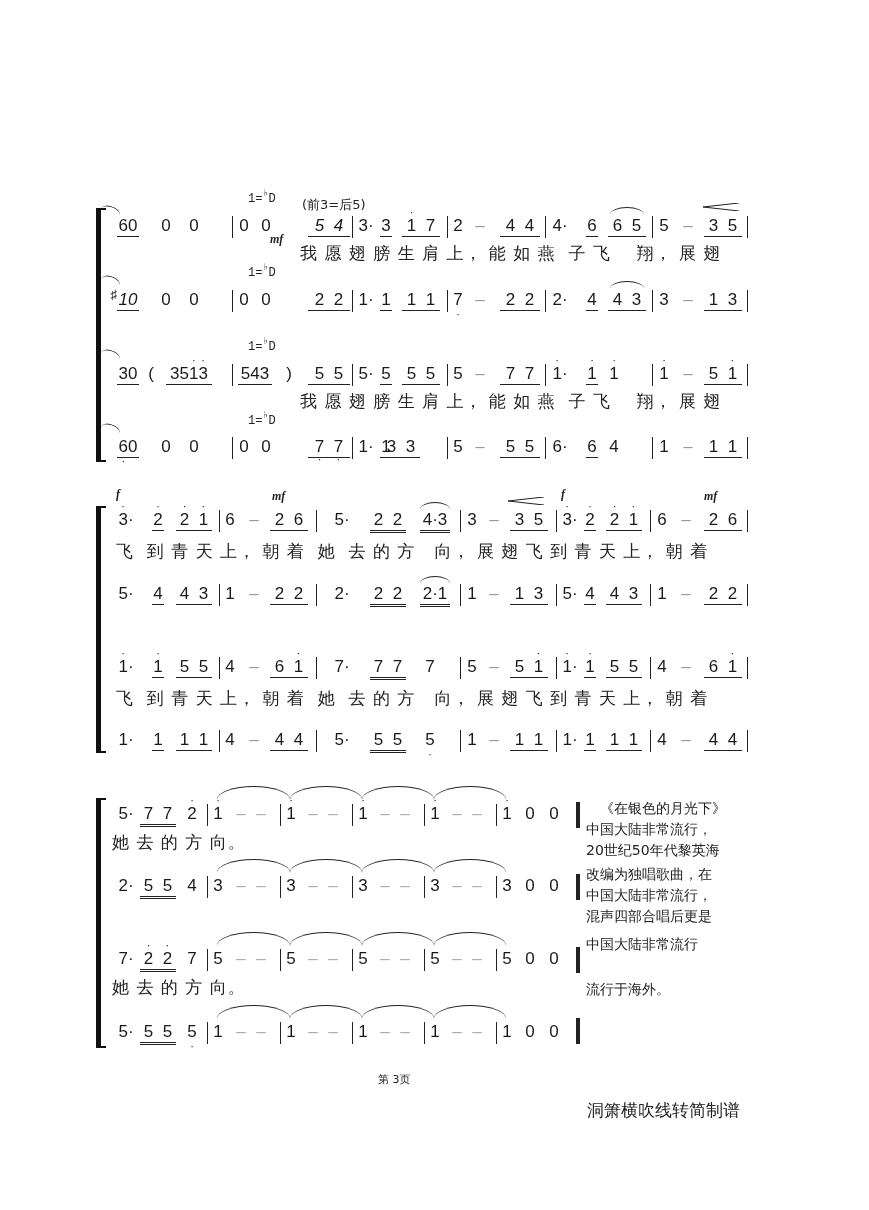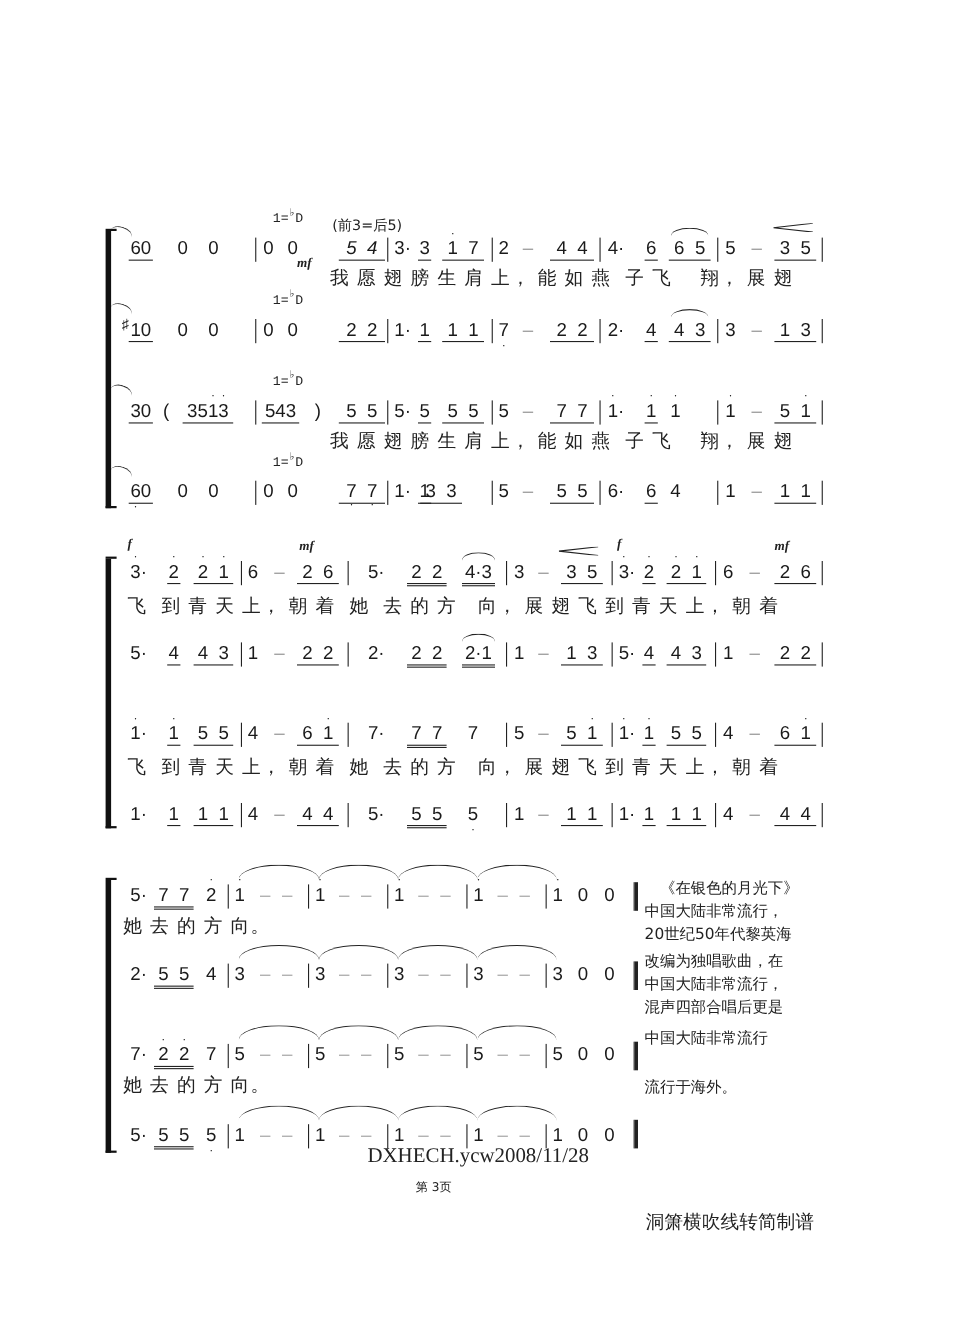--- a/index.html
+++ b/index.html
@@ -84,21 +84,21 @@
       <span class="tok u1" style="left:704px;width:38px;"><span>3</span>&nbsp;&nbsp;<span>5</span></span>
       <span class="bar" style="left:747px;"></span>
     </div>
     <div class="slur" style="left:610px;top:207px;width:34px;"></div>
     <div class="lyr" style="left:300px;top:243px;">
       <span>我</span> <span>愿</span> <span>翅</span> <span>膀</span> <span>生</span> <span>肩</span> <span>上，</span>&nbsp;<span>能</span> <span>如</span> <span>燕</span>&nbsp;&nbsp;<span>子</span> <span>飞</span>&nbsp;&nbsp;&nbsp;&nbsp;<span>翔，</span>&nbsp;<span>展</span> <span>翅</span>
     </div>
 
     <div class="row" style="top:290px;left:0;">
       <span class="tok" style="left:110px;width:8px;font-size:13px;top:-5px;">♯</span>
-      <span class="tok u1" style="left:117px;width:22px;"><span>1</span><span>0</span></span>
+      <span class="tok u1" style="left:117px;width:22px;font-style:italic;"><span>1</span><span>0</span></span>
       <span class="tok" style="left:160px;width:12px;">0</span>
       <span class="tok" style="left:188px;width:12px;">0</span>
       <span class="bar" style="left:232px;"></span>
       <span class="tok" style="left:238px;width:12px;">0</span>
       <span class="tok" style="left:260px;width:12px;">0</span>
       <span class="tok u1" style="left:308px;width:42px;"><span>2</span>&nbsp;&nbsp;<span>2</span></span>
       <span class="bar" style="left:352px;"></span>
       <span class="tok" style="left:356px;width:20px;">1·</span>
       <span class="tok u1" style="left:380px;width:12px;">1</span>
       <span class="tok u1" style="left:402px;width:38px;"><span>1</span>&nbsp;&nbsp;<span>1</span></span>
@@ -446,16 +446,15 @@
       <div class="note-text" style="left:586px;top:819px;">中国大陆非常流行，</div>
       <div class="note-text" style="left:586px;top:840px;">20世纪50年代黎英海</div>
       <div class="note-text" style="left:586px;top:864px;">改编为独唱歌曲，在</div>
       <div class="note-text" style="left:586px;top:885px;">中国大陆非常流行，</div>
       <div class="note-text" style="left:586px;top:906px;">混声四部合唱后更是</div>
       <div class="note-text" style="left:586px;top:934px;">中国大陆非常流行</div>
       <div class="note-text" style="left:586px;top:955px;margin-top:24px;">流行于海外。</div>
     </div>
   </div>
 
-  <div class="footer-sign" style="left:334px;top:1040px;">DXHECH.ycw2008/11/28</div>
   <div class="footer-cn" style="left:587px;top:1099px;">洞箫横吹线转简制谱</div>
   <div class="pagenum" style="left:378px;top:1072px;">第 3页</div>
 </div>
 
 </body></html>

